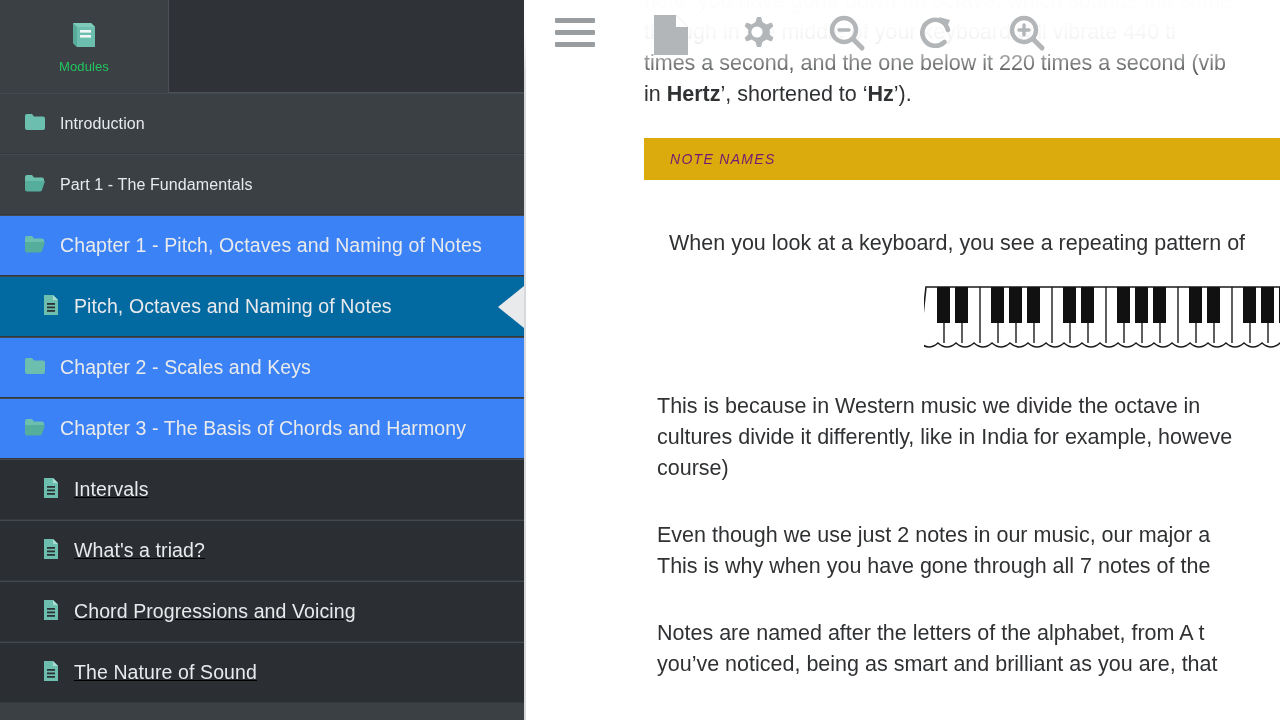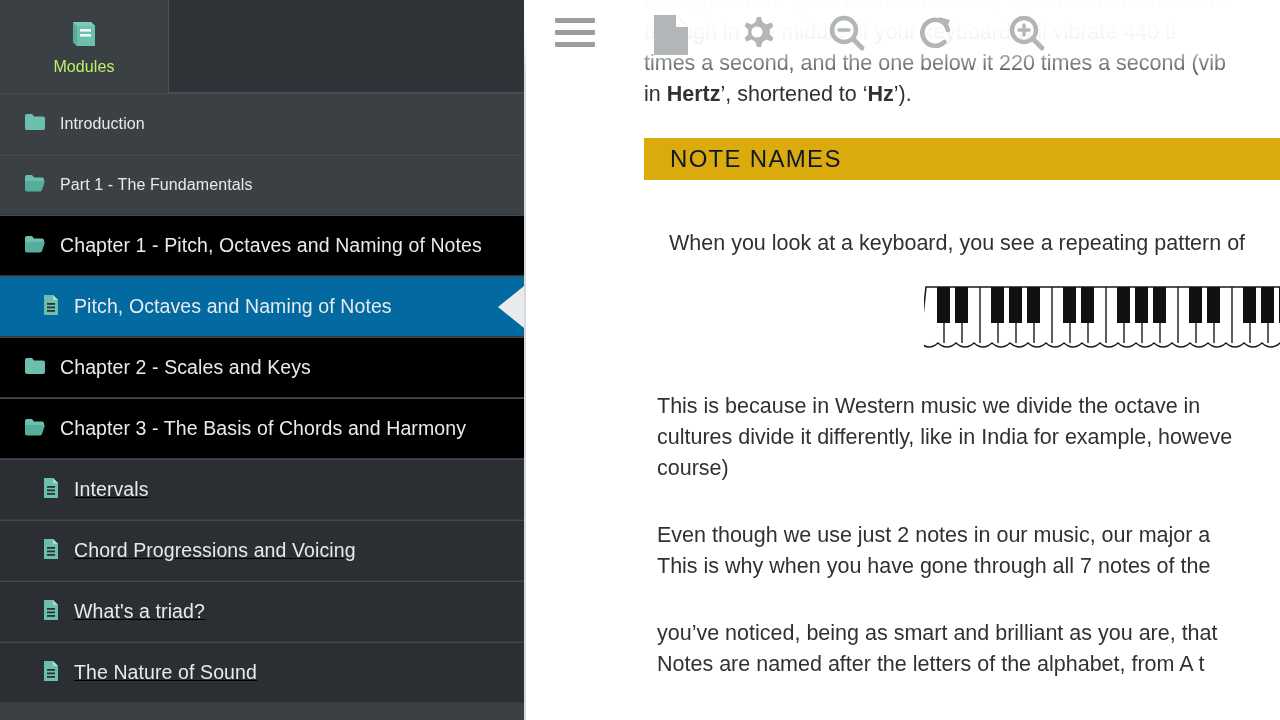--- a/index.html
+++ b/index.html
@@ -25,42 +25,42 @@
   .modules-btn {
     position:absolute; left:0; top:0;
     width:168px; height:93px;
     display:flex; flex-direction:column;
     align-items:center; justify-content:center;
     gap:6px; cursor:pointer;
     background:#3b4045;
   }
   .modules-icon { width:36px; height:34px; display:block; }
   .modules-label {
-    font-size:16px; color:#bef264; letter-spacing:.1px;
+    font-size:13px; color:#22c55e; letter-spacing:.1px;
   }
   .dark-panel {
     position:absolute; left:168px; top:0;
     width:356px; height:93px;
     background:#2f3337;
     border:1px solid #4a5055;
     border-top:none; border-right:none;
   }
 
   .nav-list { position:relative; }
   .nav-row {
     position:relative;
     display:flex; align-items:center;
     height:61px;
     border-bottom:1px solid #33383c;
     border-top:1px solid #434950;
     cursor:pointer;
     background:#3b4045;
   }
   .nav-row.lvl0 { padding-left:24px; }
-  .nav-row.lvl1 { padding-left:24px; background:#000000; }
+  .nav-row.lvl1 { padding-left:24px; background:#3b82f6; }
   .nav-row.lvl2 { padding-left:42px; background:#34393e;text-decoration:underline; }
   .nav-row.lvl3 { padding-left:42px; background:#232629; }
   .nav-row.selected { background:#0369a1; }
   .nav-row.leaf-alt { background:#2b2f33; }
 
   .nav-icon { flex:0 0 auto; margin-right:14px; display:block; }
   .nav-label {
     font-size:19.5px; color:#e8eaec;
     letter-spacing:.1px; white-space:nowrap;
   }
@@ -98,22 +98,23 @@
 
   .yellow-bar {
     margin-top:28px;
     background:#dbab0d;
     height:42px;
     display:flex; align-items:center;
     padding-left:26px;
     width:760px;
   }
   .yellow-bar .h {
-    color:#0f172a; font-size:24px;
+    color:#701a75; font-size:14px;
     letter-spacing:1.3px;
+    font-style:italic;
   }
   .p-keyboard { margin-top:48px; white-space:nowrap;margin-left:25px; }
   .kb-wrap {
     margin-top:26px; margin-left:280px;
     width:520px; height:70px;
   }
   .p-block { margin-top:36px; }
   .p-block .ln { display:block; white-space:nowrap;margin-left:13px; }
   .just { text-align:justify; }
 
@@ -254,34 +255,34 @@
       <div class="nav-row lvl2 leaf-alt">
         <span class="nav-icon">
           <svg width="18" height="22" viewBox="0 0 18 22">
             <path d="M2 1 h9 l5 5 v15 H2 Z" fill="#6cbfae"></path>
             <path d="M11 1 l5 5 h-5 Z" fill="#a9ddd2"></path>
             <rect x="5" y="9" width="8" height="1.8" fill="#2c3135"></rect>
             <rect x="5" y="12.5" width="8" height="1.8" fill="#2c3135"></rect>
             <rect x="5" y="16" width="8" height="1.8" fill="#2c3135"></rect>
           </svg>
         </span>
-        <span class="nav-label">Chord Progressions and Voicing</span>
+        <span class="nav-label">What's a triad?</span>
       </div>
 
       <div class="nav-row lvl2 leaf-alt">
         <span class="nav-icon">
           <svg width="18" height="22" viewBox="0 0 18 22">
             <path d="M2 1 h9 l5 5 v15 H2 Z" fill="#6cbfae"></path>
             <path d="M11 1 l5 5 h-5 Z" fill="#a9ddd2"></path>
             <rect x="5" y="9" width="8" height="1.8" fill="#2c3135"></rect>
             <rect x="5" y="12.5" width="8" height="1.8" fill="#2c3135"></rect>
             <rect x="5" y="16" width="8" height="1.8" fill="#2c3135"></rect>
           </svg>
         </span>
-        <span class="nav-label">What's a triad?</span>
+        <span class="nav-label">Chord Progressions and Voicing</span>
       </div>
 
       <div class="nav-row lvl2 leaf-alt">
         <span class="nav-icon">
           <svg width="18" height="22" viewBox="0 0 18 22">
             <path d="M2 1 h9 l5 5 v15 H2 Z" fill="#6cbfae"></path>
             <path d="M11 1 l5 5 h-5 Z" fill="#a9ddd2"></path>
             <rect x="5" y="9" width="8" height="1.8" fill="#2c3135"></rect>
             <rect x="5" y="12.5" width="8" height="1.8" fill="#2c3135"></rect>
             <rect x="5" y="16" width="8" height="1.8" fill="#2c3135"></rect>
@@ -378,22 +379,22 @@
         <span class="ln">cultures divide it differently, like in India for example, howeve</span>
         <span class="ln">course)</span>
       </div>
 
       <div class="para p-block just">
         <span class="ln">Even though we use just 2 notes in our music, our major a</span>
         <span class="ln">This is why when you have gone through all 7 notes of the</span>
       </div>
 
       <div class="para p-block just">
+        <span class="ln">Notes are named after the letters of the alphabet, from A t</span>
         <span class="ln">you’ve noticed, being as smart and brilliant as you are, that</span>
-        <span class="ln">Notes are named after the letters of the alphabet, from A t</span>
       </div>
 
     </article>
 
     <div class="white-fade"></div>
 
     <div class="toolbar">
 
       <div class="tb-icon hamburger">
         <i></i>

